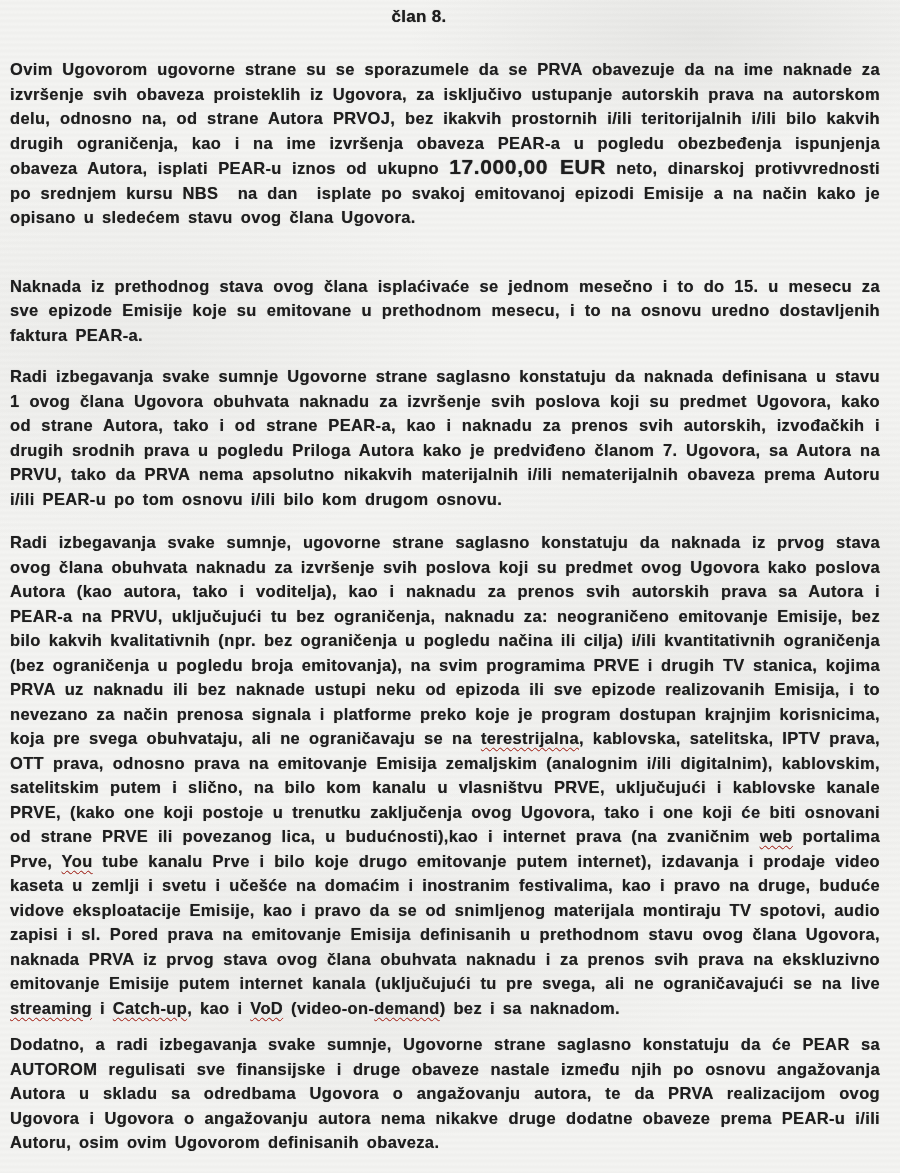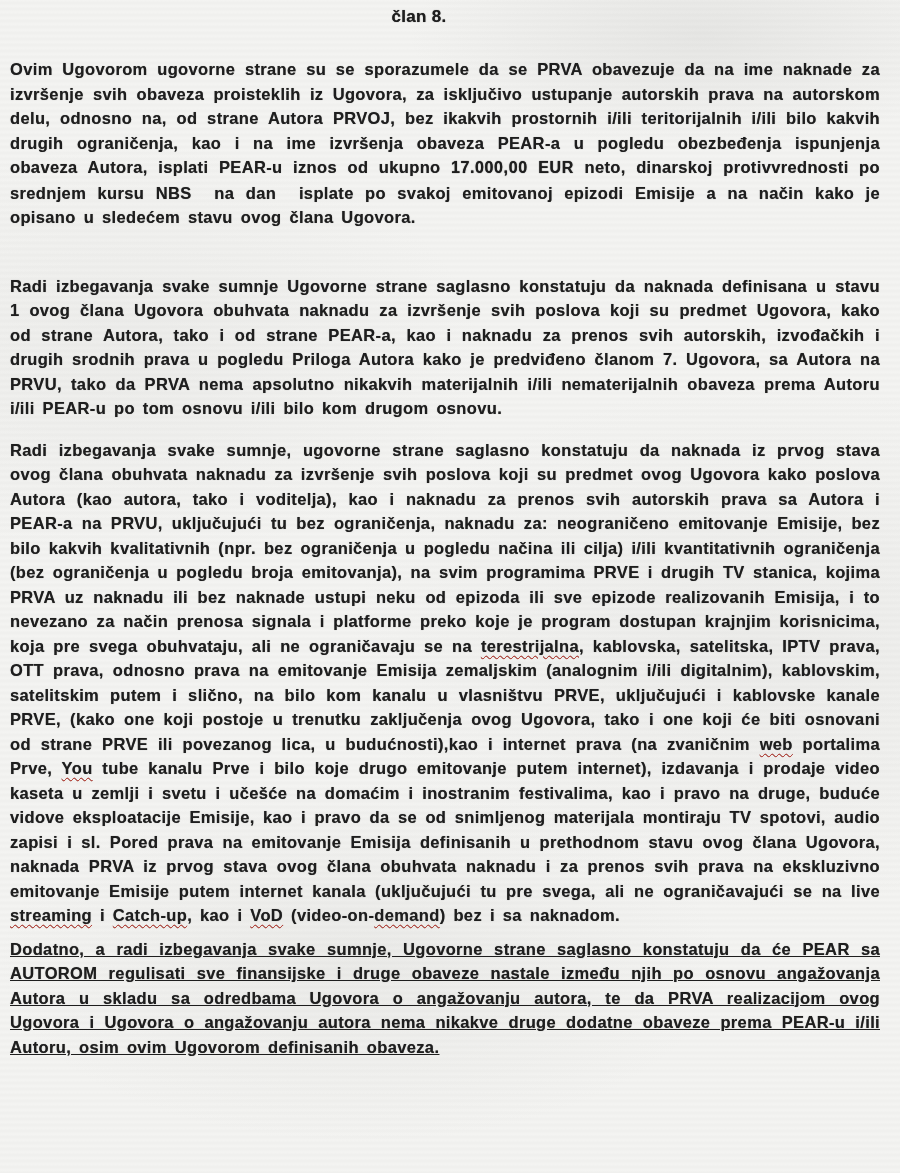--- a/index.html
+++ b/index.html
@@ -43,40 +43,41 @@
     font-size:16.5px;
     font-weight:600;
     line-height:24.5px;
     text-align:justify;
     letter-spacing:0.35px;
     word-spacing:3px;
     text-shadow:0 0 0.7px rgba(30,30,30,0.65);
   }
   p.para + p.para{margin-top:17px;}
   .body-text p.para:nth-child(2){margin-top:44px;}
-  .body-text p.para:nth-child(4){margin-top:9px;text-decoration:underline;}
+  .body-text p.para:nth-child(4){margin-top:19px;}
   .body-text p.para:nth-child(5){margin-top:12px;}
   span.amount{
-    font-size:16px;
+    font-size:21px;
     font-weight:700;
     letter-spacing:0.6px;
     text-shadow:0 0 1px rgba(10,10,10,0.9);
   }
   span.misspelled{
     text-decoration-line:underline;
     text-decoration-style:wavy;
     text-decoration-color:var(--spell);
     text-decoration-thickness:1px;
     text-underline-offset:3px;
   }
 </style>
 </head>
 <body>
 
 <main class="sheet">
   <h1 class="article-title">član 8.</h1>
   <div class="body-text">
       <p class="para"><span>Ovim Ugovorom ugovorne strane su se sporazumele da se PRVA obavezuje da na ime naknade za izvršenje svih obaveza proisteklih iz Ugovora, za isključivo ustupanje autorskih prava na autorskom delu, odnosno na, od strane Autora PRVOJ, bez ikakvih prostornih i/ili teritorijalnih i/ili bilo kakvih drugih ograničenja, kao i na ime izvršenja obaveza PEAR-a u pogledu obezbeđenja ispunjenja obaveza Autora, isplati PEAR-u iznos od ukupno </span><span class="amount">17.000,00 EUR</span><span> neto, dinarskoj protivvrednosti po srednjem kursu NBS&nbsp; na dan&nbsp; isplate po svakoj emitovanoj epizodi Emisije a na način kako je opisano u sledećem stavu ovog člana Ugovora.</span></p>
+      <p class="para"><span>Naknada iz prethodnog stava ovog člana isplaćivaće se jednom mesečno i to do 15. u mesecu za sve epizode Emisije koje su emitovane u prethodnom mesecu, i to na osnovu uredno dostavljenih faktura PEAR-a.</span></p>
       <p class="para"><span>Radi izbegavanja svake sumnje Ugovorne strane saglasno konstatuju da naknada definisana u stavu 1 ovog člana Ugovora obuhvata naknadu za izvršenje svih poslova koji su predmet Ugovora, kako od strane Autora, tako i od strane PEAR-a, kao i naknadu za prenos svih autorskih, izvođačkih i drugih srodnih prava u pogledu Priloga Autora kako je predviđeno članom 7. Ugovora, sa Autora na PRVU, tako da PRVA nema apsolutno nikakvih materijalnih i/ili nematerijalnih obaveza prema Autoru i/ili PEAR-u po tom osnovu i/ili bilo kom drugom osnovu.</span></p>
       <p class="para"><span>Radi izbegavanja svake sumnje, ugovorne strane saglasno konstatuju da naknada iz prvog stava ovog člana obuhvata naknadu za izvršenje svih poslova koji su predmet ovog Ugovora kako poslova Autora (kao autora, tako i voditelja), kao i naknadu za prenos svih autorskih prava sa Autora i PEAR-a na PRVU, uključujući tu bez ograničenja, naknadu za: neograničeno emitovanje Emisije, bez bilo kakvih kvalitativnih (npr. bez ograničenja u pogledu načina ili cilja) i/ili kvantitativnih ograničenja (bez ograničenja u pogledu broja emitovanja), na svim programima PRVE i drugih TV stanica, kojima PRVA uz naknadu ili bez naknade ustupi neku od epizoda ili sve epizode realizovanih Emisija, i to nevezano za način prenosa signala i platforme preko koje je program dostupan krajnjim korisnicima, koja pre svega obuhvataju, ali ne ograničavaju se na </span><span class="misspelled">terestrijalna</span><span>, kablovska, satelitska, IPTV prava, OTT prava, odnosno prava na emitovanje Emisija zemaljskim (analognim i/ili digitalnim), kablovskim, satelitskim putem i slično, na bilo kom kanalu u vlasništvu PRVE, uključujući i kablovske kanale PRVE, (kako one koji postoje u trenutku zaključenja ovog Ugovora, tako i one koji će biti osnovani od strane PRVE ili povezanog lica, u budućnosti),kao i internet prava (na zvaničnim </span><span class="misspelled">web</span><span> portalima Prve, </span><span class="misspelled">You</span><span> tube kanalu Prve i bilo koje drugo emitovanje putem internet), izdavanja i prodaje video kaseta u zemlji i svetu i učešće na domaćim i inostranim festivalima, kao i pravo na druge, buduće vidove eksploatacije Emisije, kao i pravo da se od snimljenog materijala montiraju TV spotovi, audio zapisi i sl. Pored prava na emitovanje Emisija definisanih u prethodnom stavu ovog člana Ugovora, naknada PRVA iz prvog stava ovog člana obuhvata naknadu i za prenos svih prava na ekskluzivno emitovanje Emisije putem internet kanala (uključujući tu pre svega, ali ne ograničavajući se na live </span><span class="misspelled">streaming</span><span> i </span><span class="misspelled">Catch-up</span><span>, kao i </span><span class="misspelled">VoD</span><span> (video-on-</span><span class="misspelled">demand</span><span>) bez i sa naknadom.</span></p>
       <p class="para"><span>Dodatno, a radi izbegavanja svake sumnje, Ugovorne strane saglasno konstatuju da će PEAR sa AUTOROM regulisati sve finansijske i druge obaveze nastale između njih po osnovu angažovanja Autora u skladu sa odredbama Ugovora o angažovanju autora, te da PRVA realizacijom ovog Ugovora i Ugovora o angažovanju autora nema nikakve druge dodatne obaveze prema PEAR-u i/ili Autoru, osim ovim Ugovorom definisanih obaveza.</span></p>
     </div>
 </main>
 
 </body></html>

